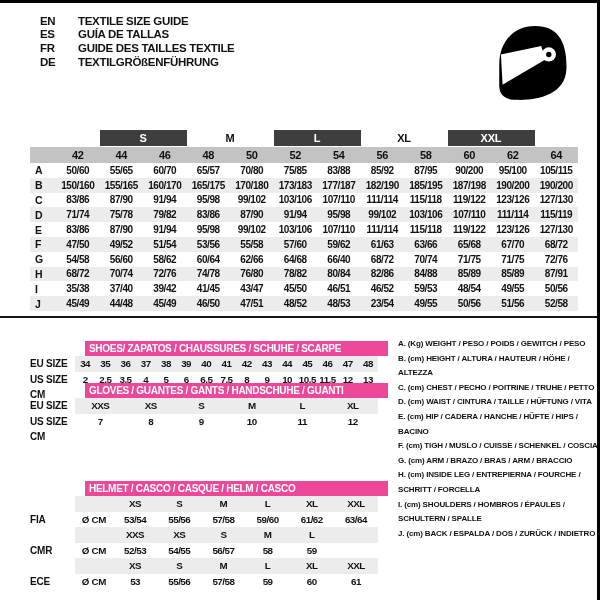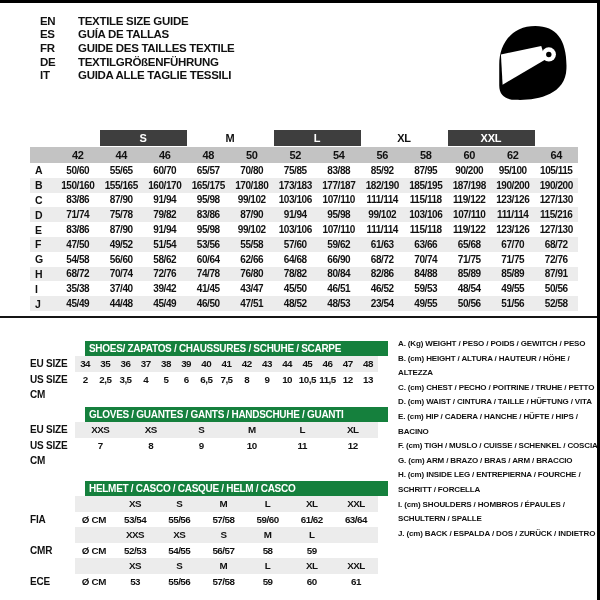--- a/index.html
+++ b/index.html
@@ -27,35 +27,35 @@
   .num-cell{text-align:center;font-size:11px;font-weight:bold;letter-spacing:-0.3px;}
   .data-row{height:14.8px;}
   .data-rows .data-row:nth-child(even){background:#ececec;}
   .row-label{font-size:10.5px;font-weight:bold;padding-left:5px;}
   .cell{text-align:center;font-size:10px;font-weight:bold;letter-spacing:-0.45px;white-space:nowrap;}
 
   .divider{position:absolute;left:0;top:313px;width:600px;height:2px;background:#151515;}
 
   
   .sub{position:absolute;left:30px;width:363px;}
-  .sub-bar{margin-left:55px;width:303px;height:15px;background:#15803d;color:#fff;
+  .sub-bar{margin-left:55px;width:303px;height:15px;background:#ec4899;color:#fff;
     font-size:10px;font-weight:bold;display:flex;align-items:center;
     padding-left:4px;box-sizing:border-box;letter-spacing:-0.3px;white-space:nowrap;}
   .sub-row{display:flex;height:15.5px;align-items:center;}
   .sub-label{width:45px;font-size:10px;font-weight:bold;letter-spacing:-0.2px;}
   .sub-strip{width:303px;display:flex;height:100%;align-items:center;}
   .sub-strip.shaded{background:#ececec;}
   .sub-cell{flex:1;text-align:center;font-size:9.8px;font-weight:bold;
     letter-spacing:-0.5px;white-space:nowrap;}
   .lead-cell{flex:0 0 38px;text-align:center;font-size:9.8px;font-weight:bold;letter-spacing:-0.3px;}
 
   
   .legend{position:absolute;left:398px;top:334px;width:205px;}
   .legend-item{font-size:8px;font-weight:bold;line-height:14.6px;letter-spacing:-0.15px;}
-  #shoes{top:338px;} #gloves{top:404px;} #helmet-tbl{top:478px;}
+  #shoes{top:338px;} #gloves{top:380px;} #helmet-tbl{top:478px;}
 </style>
 </head>
 <body>
 
 <div class="page">
 
   <div class="langs">
       <div class="lang-row">
         <div class="lang-code">EN</div>
         <div class="lang-text">TEXTILE SIZE GUIDE</div>
@@ -64,24 +64,20 @@
         <div class="lang-code">ES</div>
         <div class="lang-text">GUÍA DE TALLAS</div>
       </div>
       <div class="lang-row">
         <div class="lang-code">FR</div>
         <div class="lang-text">GUIDE DES TAILLES TEXTILE</div>
       </div>
       <div class="lang-row">
         <div class="lang-code">DE</div>
         <div class="lang-text">TEXTILGRÖßENFÜHRUNG</div>
-      </div>
-      <div class="lang-row">
-        <div class="lang-code">IT</div>
-        <div class="lang-text">GUIDA ALLE TAGLIE TESSILI</div>
       </div>
     </div>
 
   <svg class="helmet-art" viewBox="0 0 100 100" xmlns="http://www.w3.org/2000/svg">
     <path d="M54 7 C26 7 11 28 11 53 L11 78 C11 90 19 95 31 95 C54 96 90 90 91 58 C92 25 80 7 54 7 Z" fill="#000"></path>
     <polygon points="13,41 61,31 66,47 15,77" fill="#fff"></polygon>
     <circle cx="70" cy="41" r="8.5" fill="#fff"></circle>
     <circle cx="70" cy="41" r="3.2" fill="#000"></circle>
   </svg>
 
@@ -160,21 +156,21 @@
           <div class="cell">75/78</div>
           <div class="cell">79/82</div>
           <div class="cell">83/86</div>
           <div class="cell">87/90</div>
           <div class="cell">91/94</div>
           <div class="cell">95/98</div>
           <div class="cell">99/102</div>
           <div class="cell">103/106</div>
           <div class="cell">107/110</div>
           <div class="cell">111/114</div>
-          <div class="cell">115/216</div>
+          <div class="cell">115/119</div>
         </div>
         <div class="grid-row data-row">
           <div class="row-label">E</div>
           <div class="cell">83/86</div>
           <div class="cell">87/90</div>
           <div class="cell">91/94</div>
           <div class="cell">95/98</div>
           <div class="cell">99/102</div>
           <div class="cell">103/106</div>
           <div class="cell">107/110</div>
@@ -200,21 +196,21 @@
           <div class="cell">68/72</div>
         </div>
         <div class="grid-row data-row">
           <div class="row-label">G</div>
           <div class="cell">54/58</div>
           <div class="cell">56/60</div>
           <div class="cell">58/62</div>
           <div class="cell">60/64</div>
           <div class="cell">62/66</div>
           <div class="cell">64/68</div>
-          <div class="cell">66/90</div>
+          <div class="cell">66/40</div>
           <div class="cell">68/72</div>
           <div class="cell">70/74</div>
           <div class="cell">71/75</div>
           <div class="cell">71/75</div>
           <div class="cell">72/76</div>
         </div>
         <div class="grid-row data-row">
           <div class="row-label">H</div>
           <div class="cell">68/72</div>
           <div class="cell">70/74</div>

